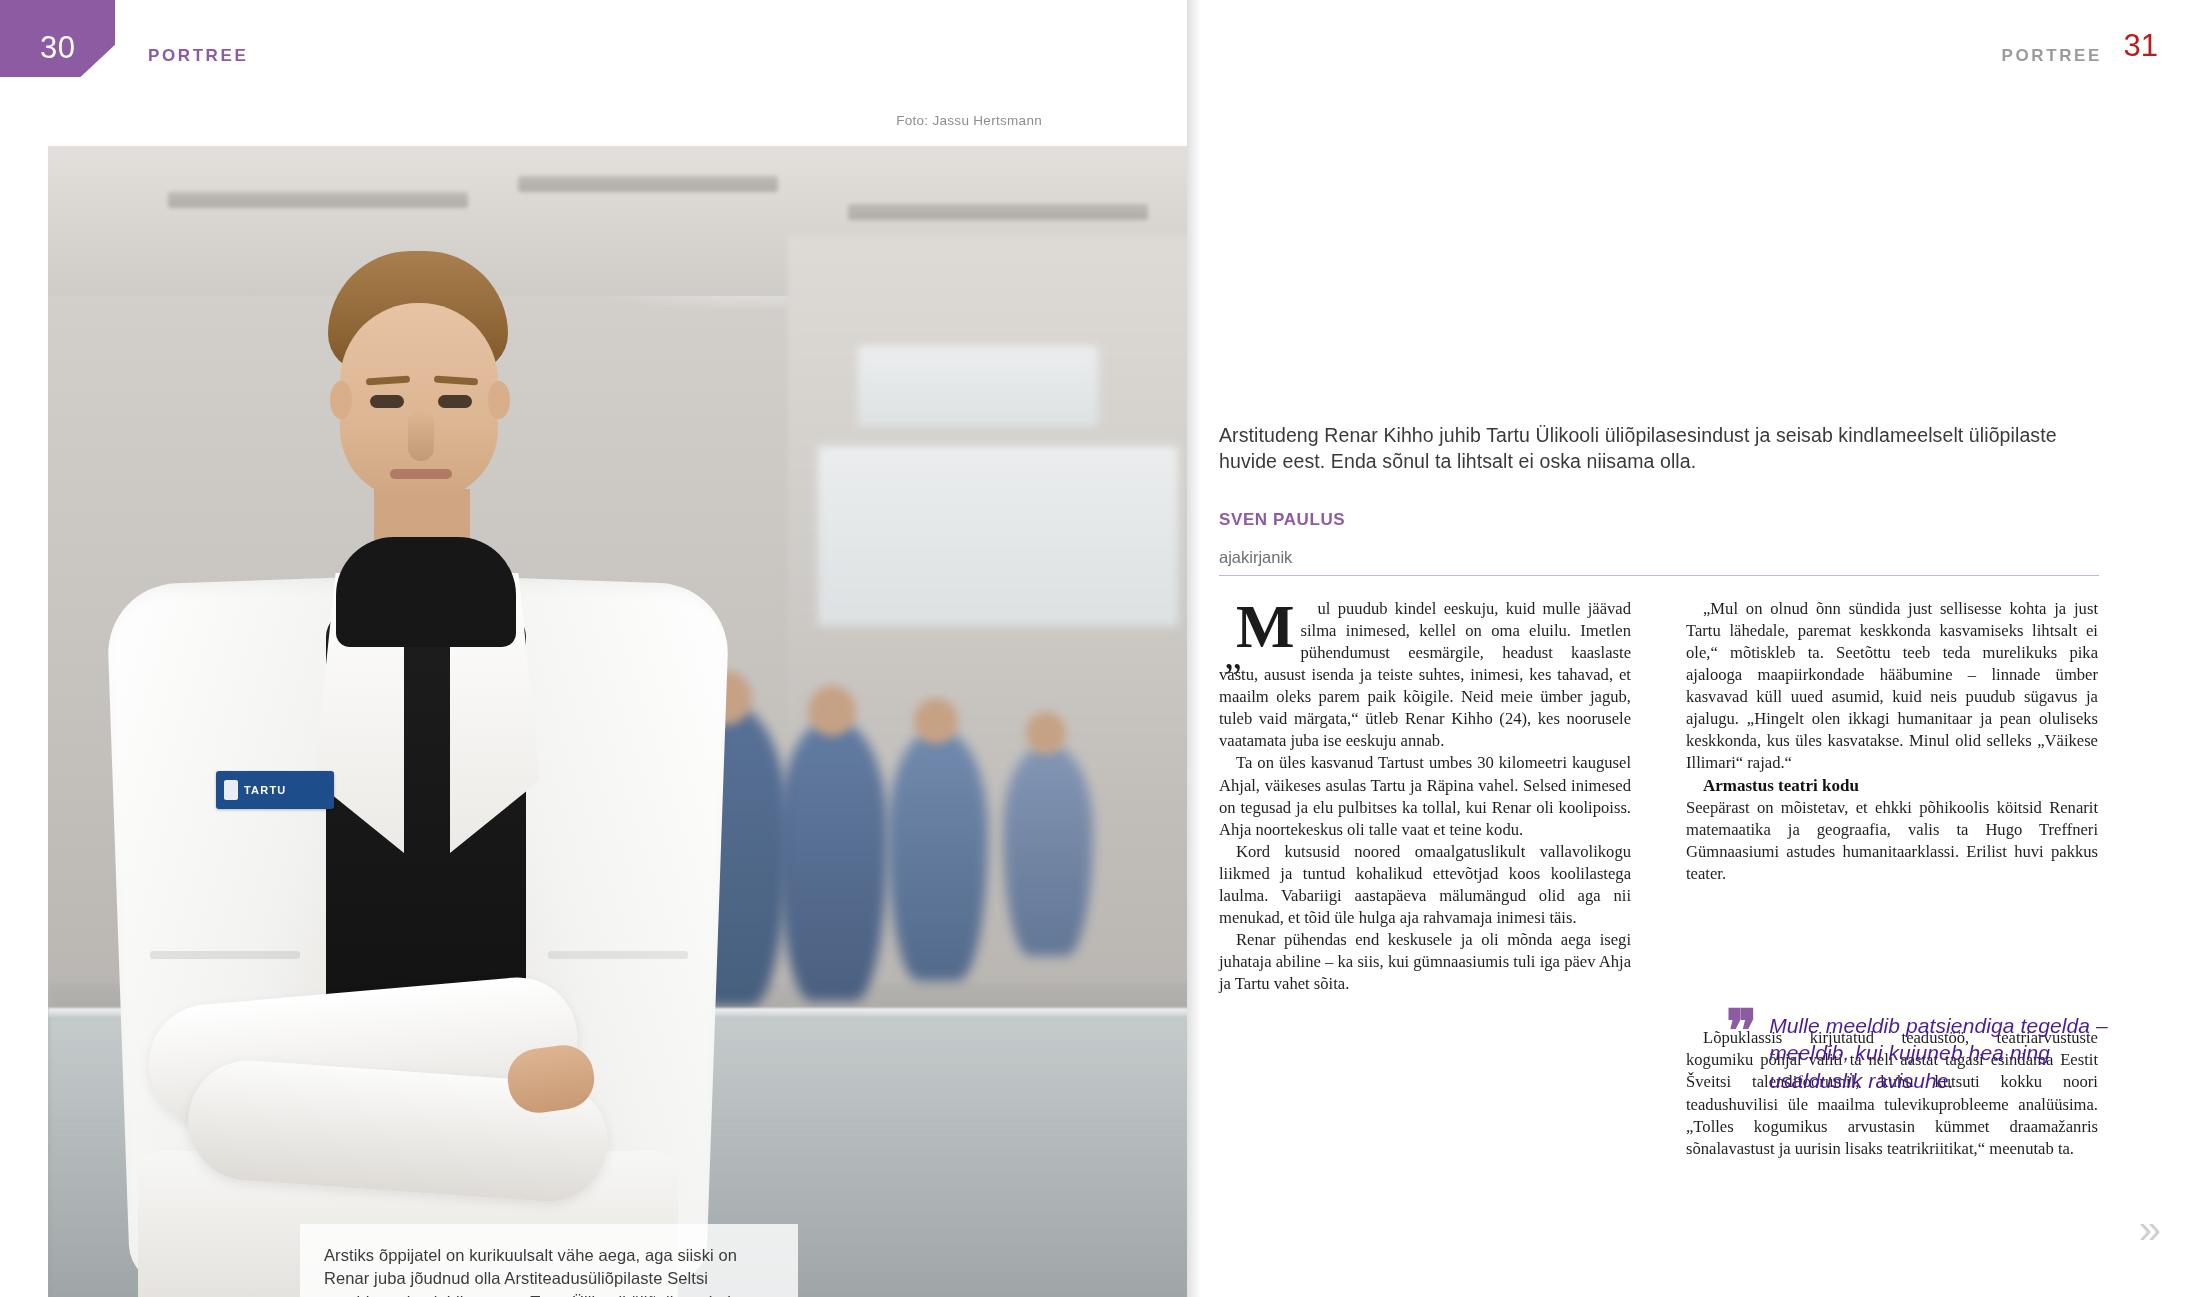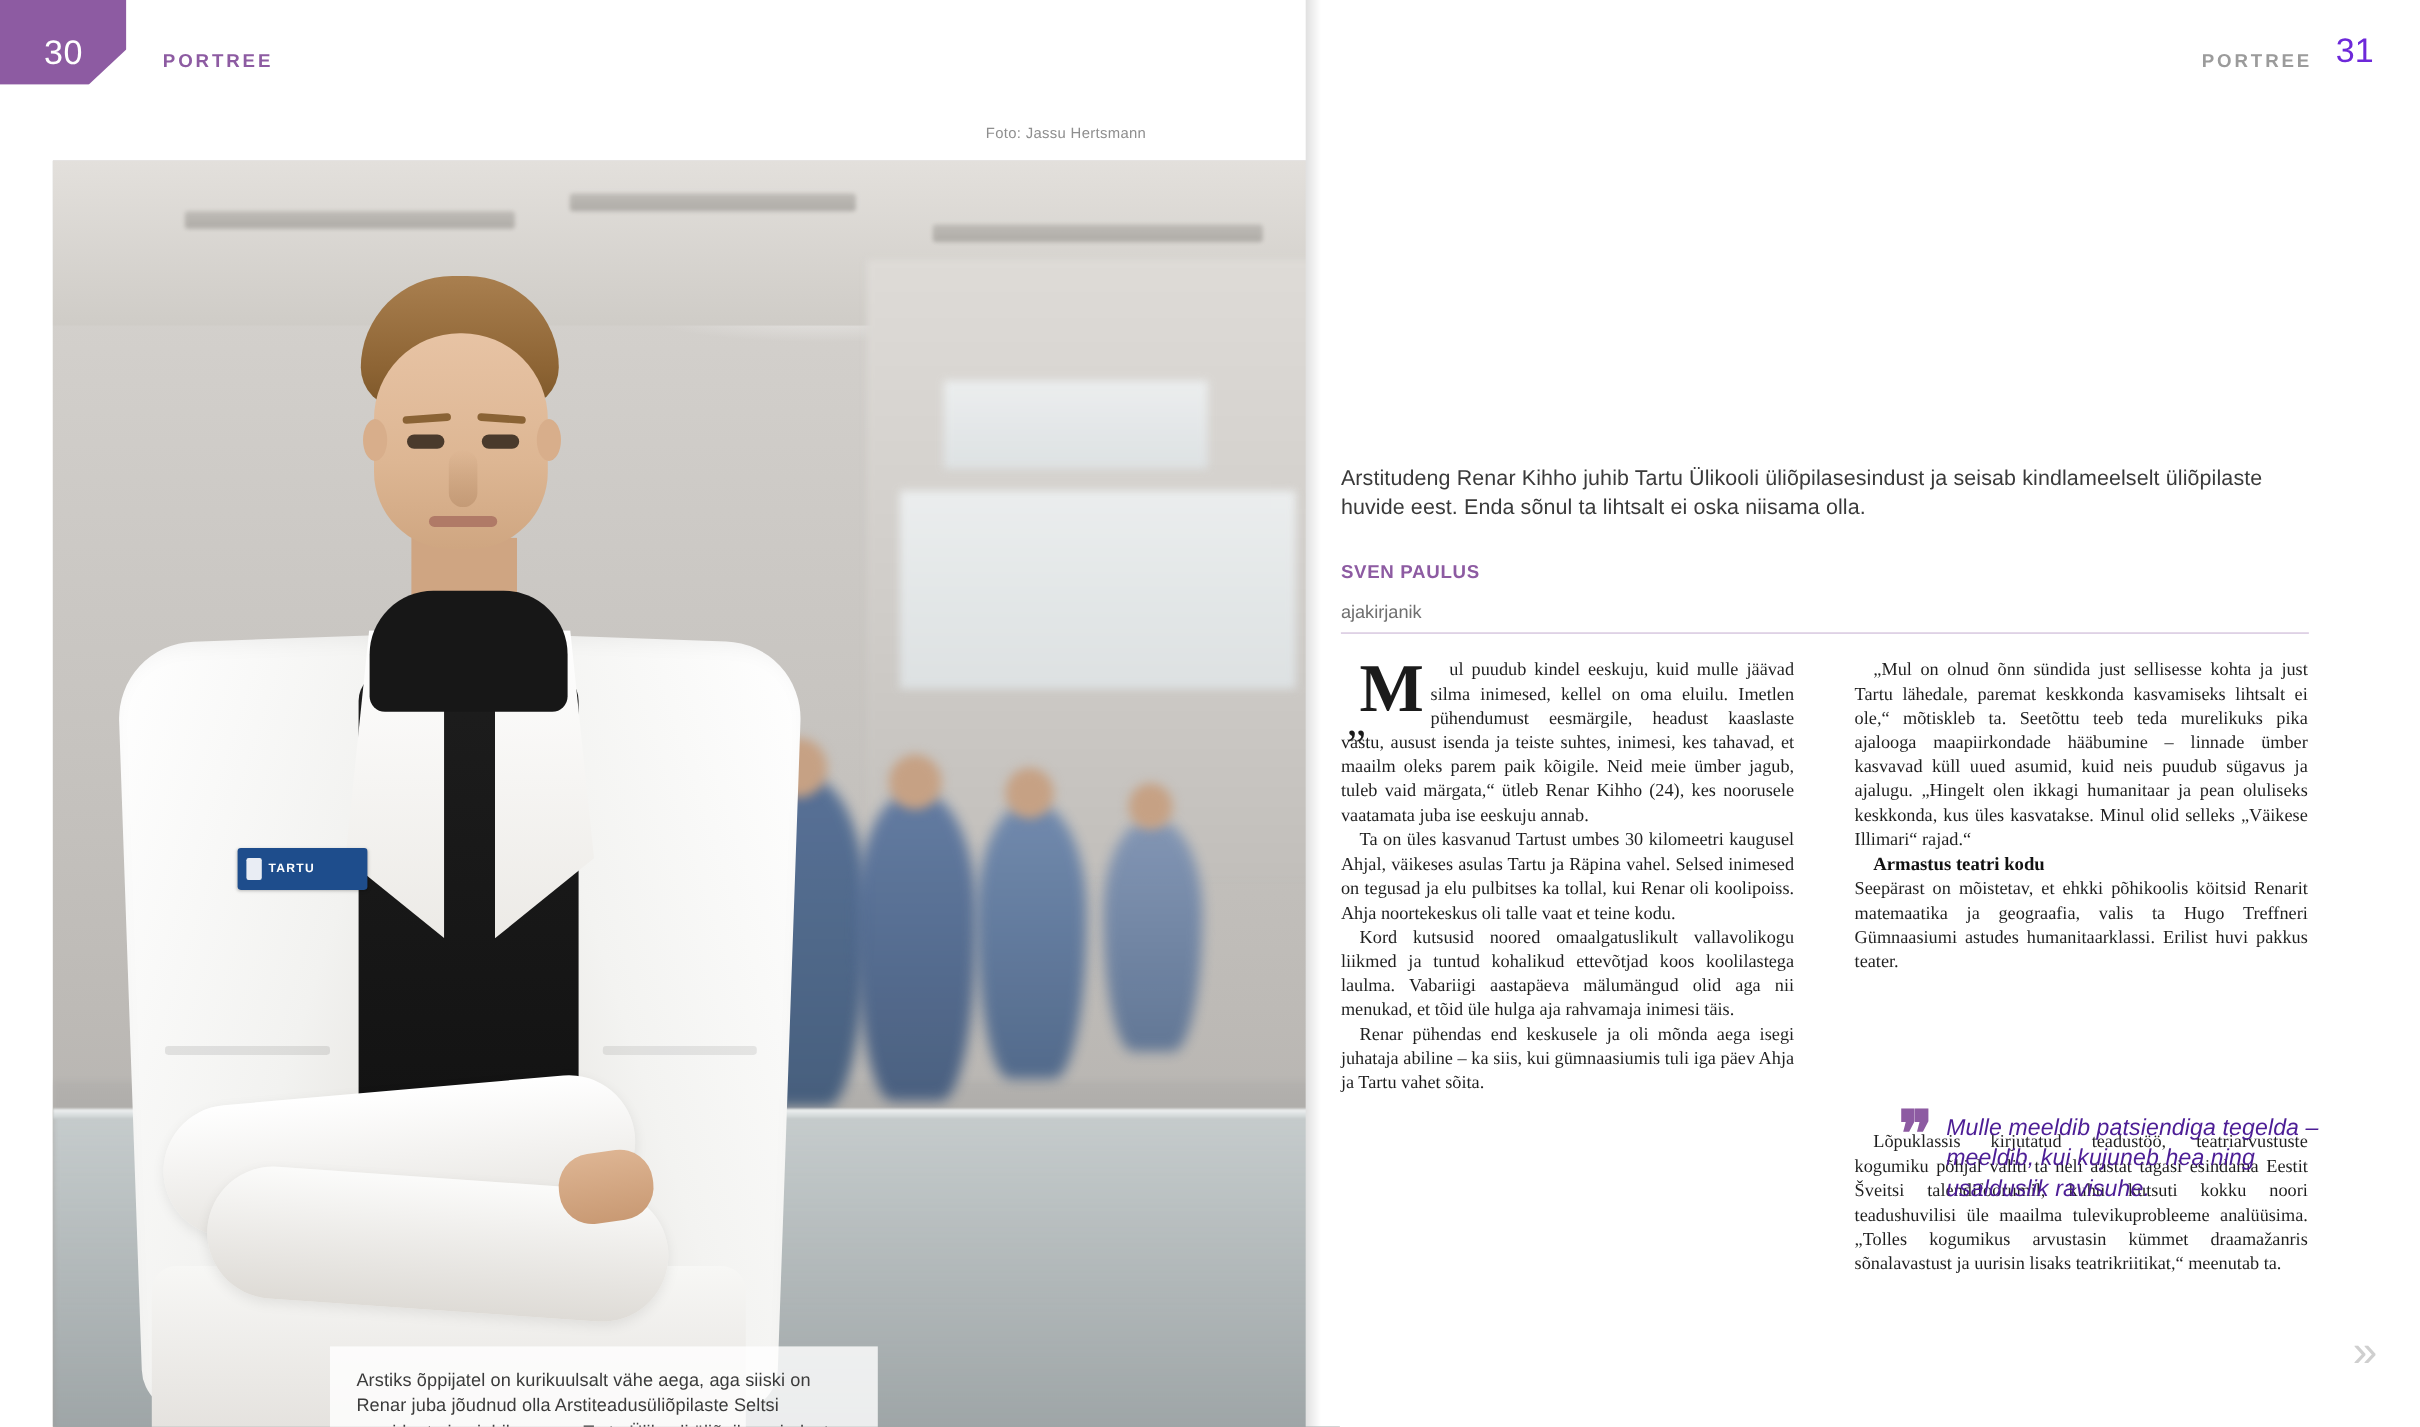--- a/index.html
+++ b/index.html
@@ -294,21 +294,21 @@
     font-size: 17px;
     letter-spacing: 2.6px;
     color: #9b9b9b;
     font-weight: 600;
   }
   .folio-num-right {
     position: absolute;
     right: 42px;
     top: 28px;
     font-size: 31px;
-    color: #6d28d9;
+    color: #b91c1c;
   }
 
   .headline-block { position: absolute; left: 32px; top: 140px; width: 900px; }
   .headline-name {
     font-size: 78px;
     line-height: 0.96;
     color: #8d5ba2;
     font-weight: 700;
     letter-spacing: -1.5px;
     margin: 0 0 6px 0;

